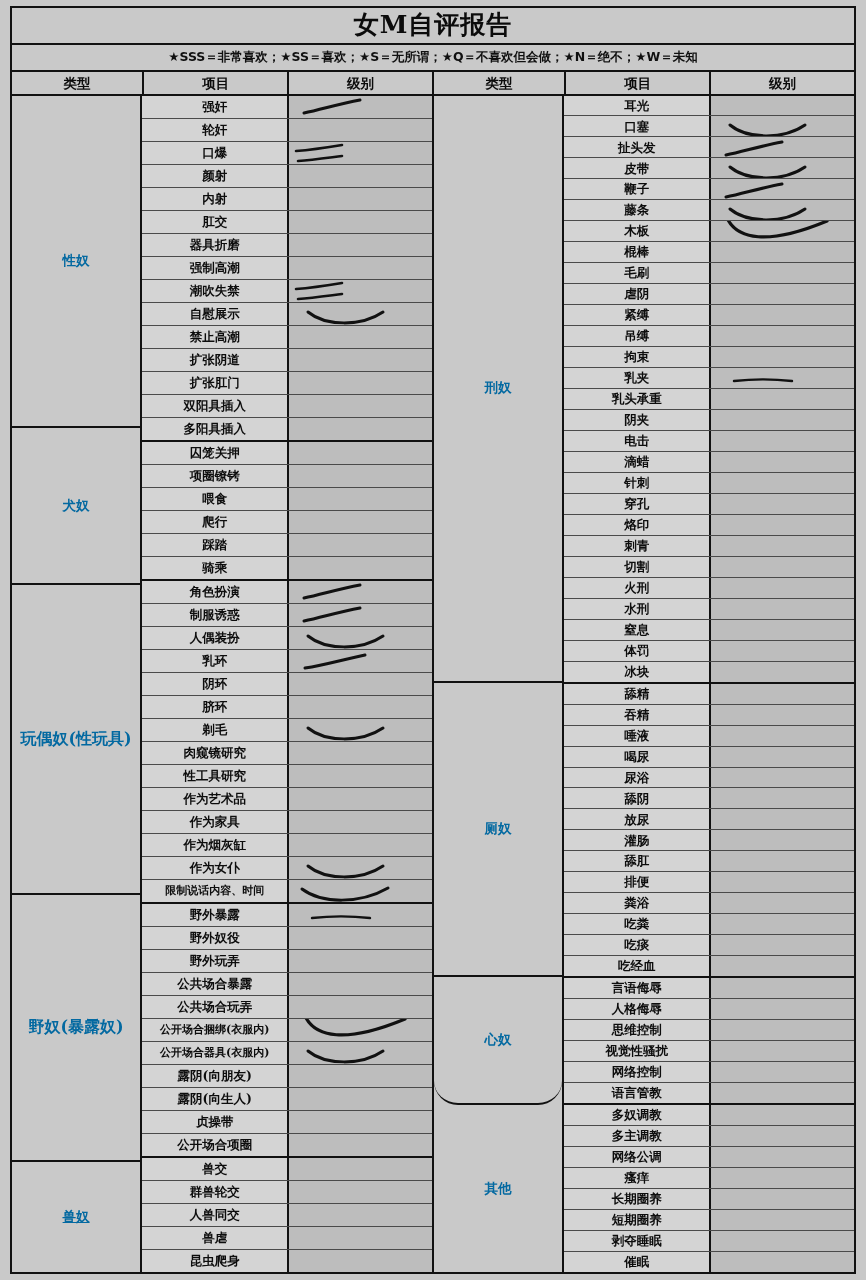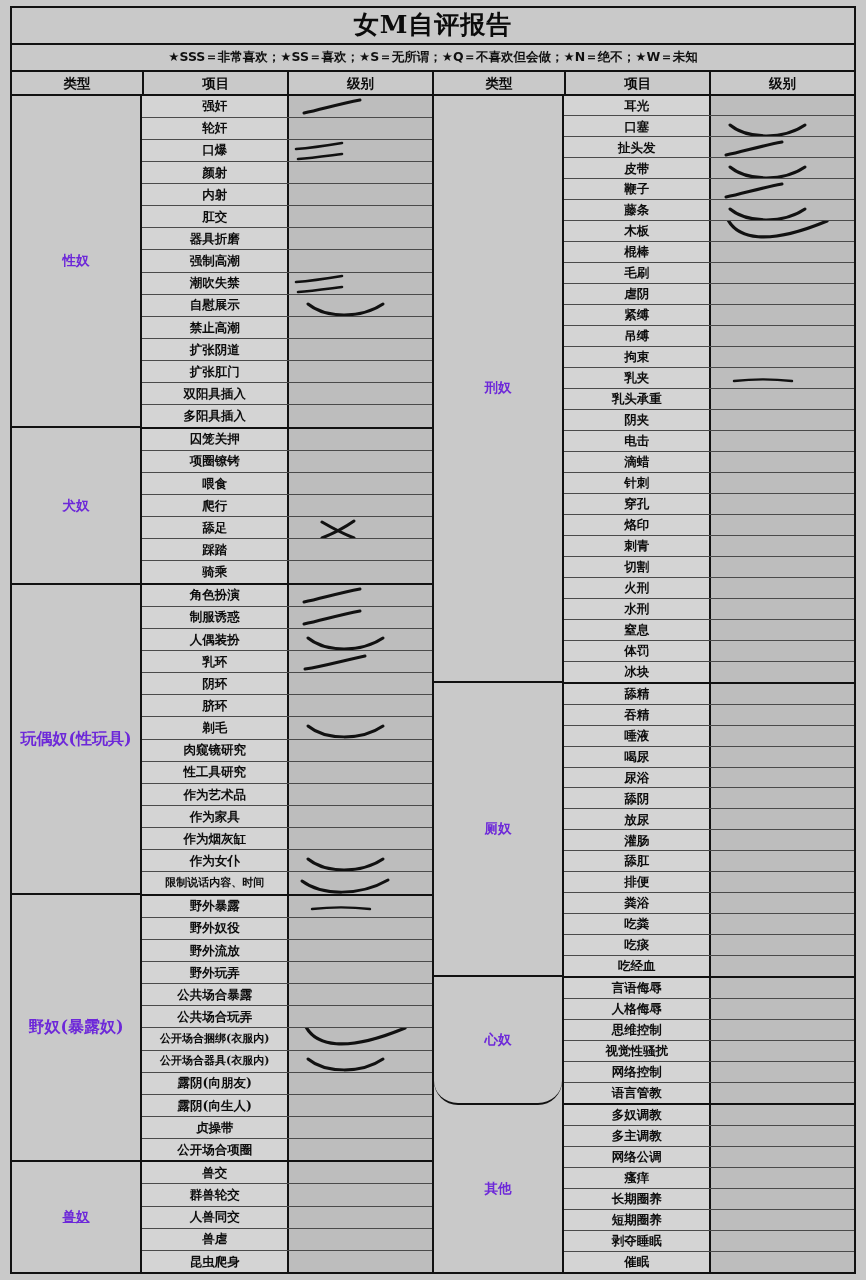--- a/index.html
+++ b/index.html
@@ -101,21 +101,21 @@
     flex-direction: column;
   }
   .grp {
     display: flex;
     align-items: center;
     justify-content: center;
     border-bottom: 2px solid #111;
     box-sizing: border-box;
     font-size: 13.5px;
     font-weight: bold;
-    color: #6d28d9;
+    color: #0369a1;
     text-align: center;
     font-family: "DejaVu Serif", "Liberation Serif", serif;
     padding: 0 2px;
     line-height: 1.15;
   }
   .grp:last-child { border-bottom: none; }
   .grp.sm { font-size: 16px; }
 
   .row {
     display: flex;
@@ -279,31 +279,20 @@
               </div>
               <div class="row">
                 <div class="cell-item">喂食</div>
                 <div class="cell-lvl"></div>
               </div>
               <div class="row">
                 <div class="cell-item">爬行</div>
                 <div class="cell-lvl"></div>
               </div>
               <div class="row">
-                <div class="cell-item">舔足</div>
-                <div class="cell-lvl">
-                  <div class="mark" style="left: 20%; top: 0%;">
-                    <svg width="40" height="26" viewBox="0 0 40 26">
-                      <path d="M4 5 C16 12 26 17 36 21" stroke="#111" fill="none" stroke-linecap="round" stroke-width="3"></path>
-                      <path d="M4 21 C14 17 26 11 36 4" stroke="#111" fill="none" stroke-linecap="round" stroke-width="3"></path>
-                    </svg>
-                  </div>
-                </div>
-              </div>
-              <div class="row">
                 <div class="cell-item">踩踏</div>
                 <div class="cell-lvl"></div>
               </div>
               <div class="row secend">
                 <div class="cell-item">骑乘</div>
                 <div class="cell-lvl"></div>
               </div>
               <div class="row">
                 <div class="cell-item">角色扮演</div>
                 <div class="cell-lvl">
@@ -407,24 +396,20 @@
                 <div class="cell-lvl">
                   <div class="mark" style="left: 12%; top: 22%;">
                     <svg width="70" height="16" viewBox="0 0 70 16">
                       <path d="M6 9 C24 7 46 7 64 9" stroke="#111" fill="none" stroke-linecap="round" stroke-width="2.4"></path>
                     </svg>
                   </div>
                 </div>
               </div>
               <div class="row">
                 <div class="cell-item">野外奴役</div>
-                <div class="cell-lvl"></div>
-              </div>
-              <div class="row">
-                <div class="cell-item">野外流放</div>
                 <div class="cell-lvl"></div>
               </div>
               <div class="row">
                 <div class="cell-item">野外玩弄</div>
                 <div class="cell-lvl"></div>
               </div>
               <div class="row">
                 <div class="cell-item">公共场合暴露</div>
                 <div class="cell-lvl"></div>
               </div>

